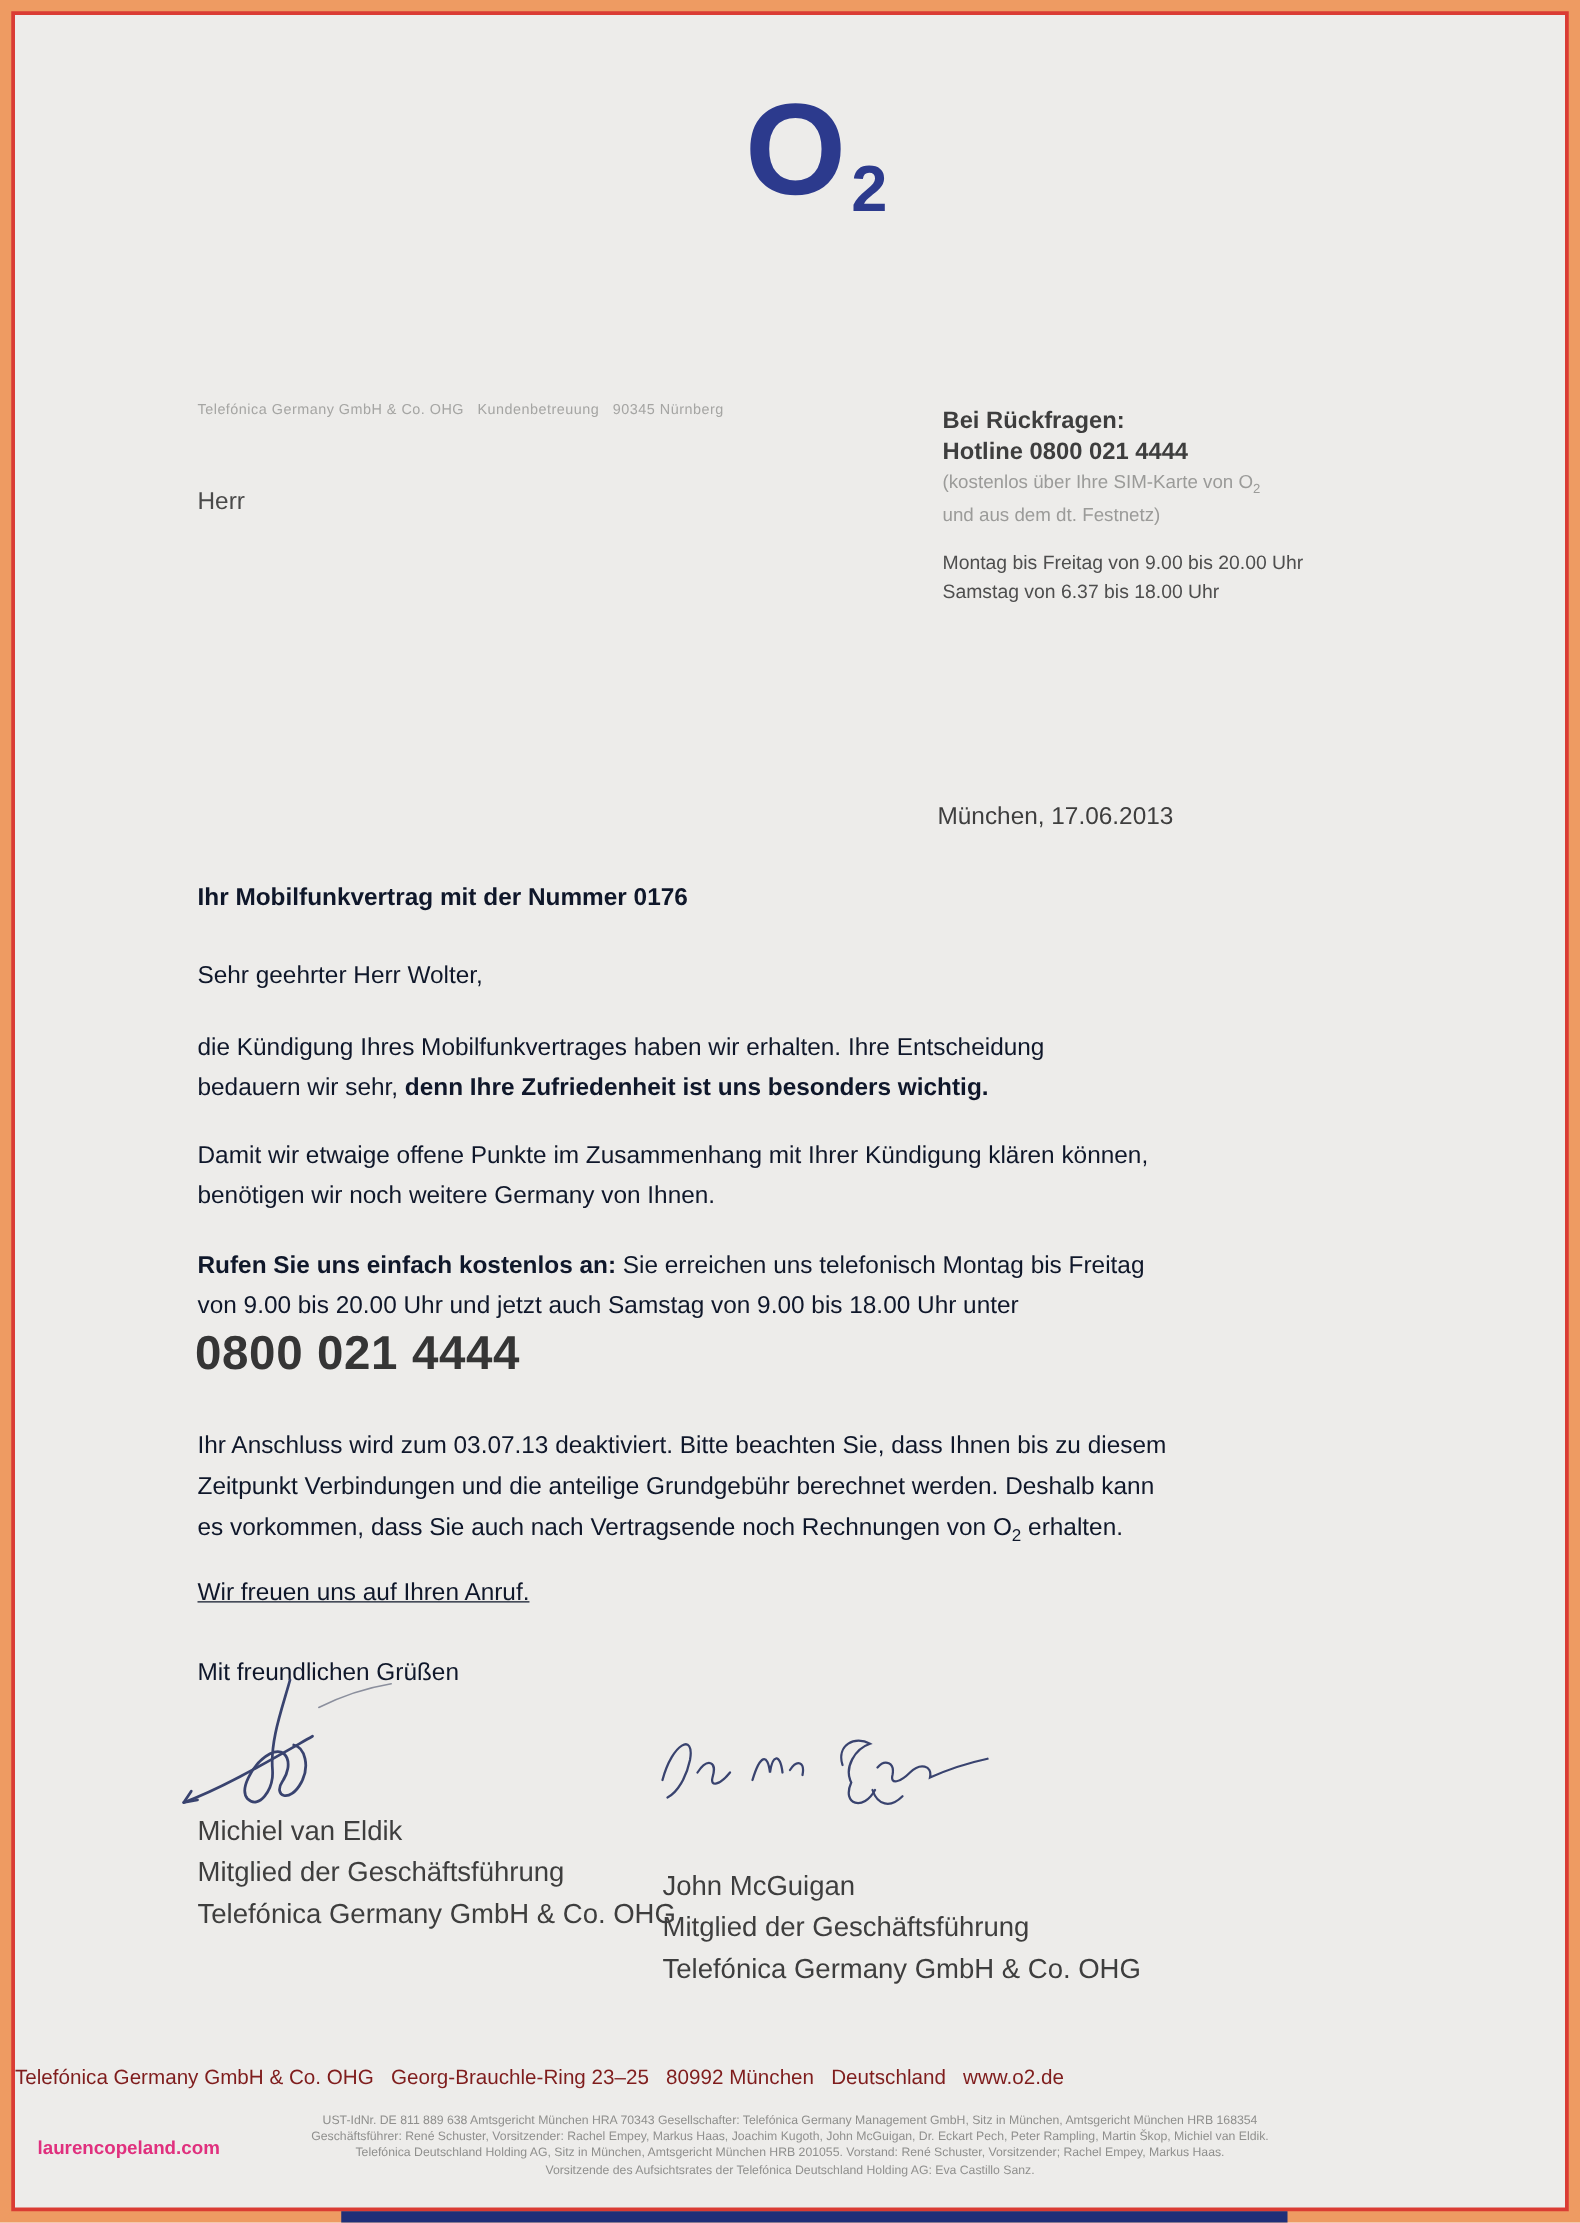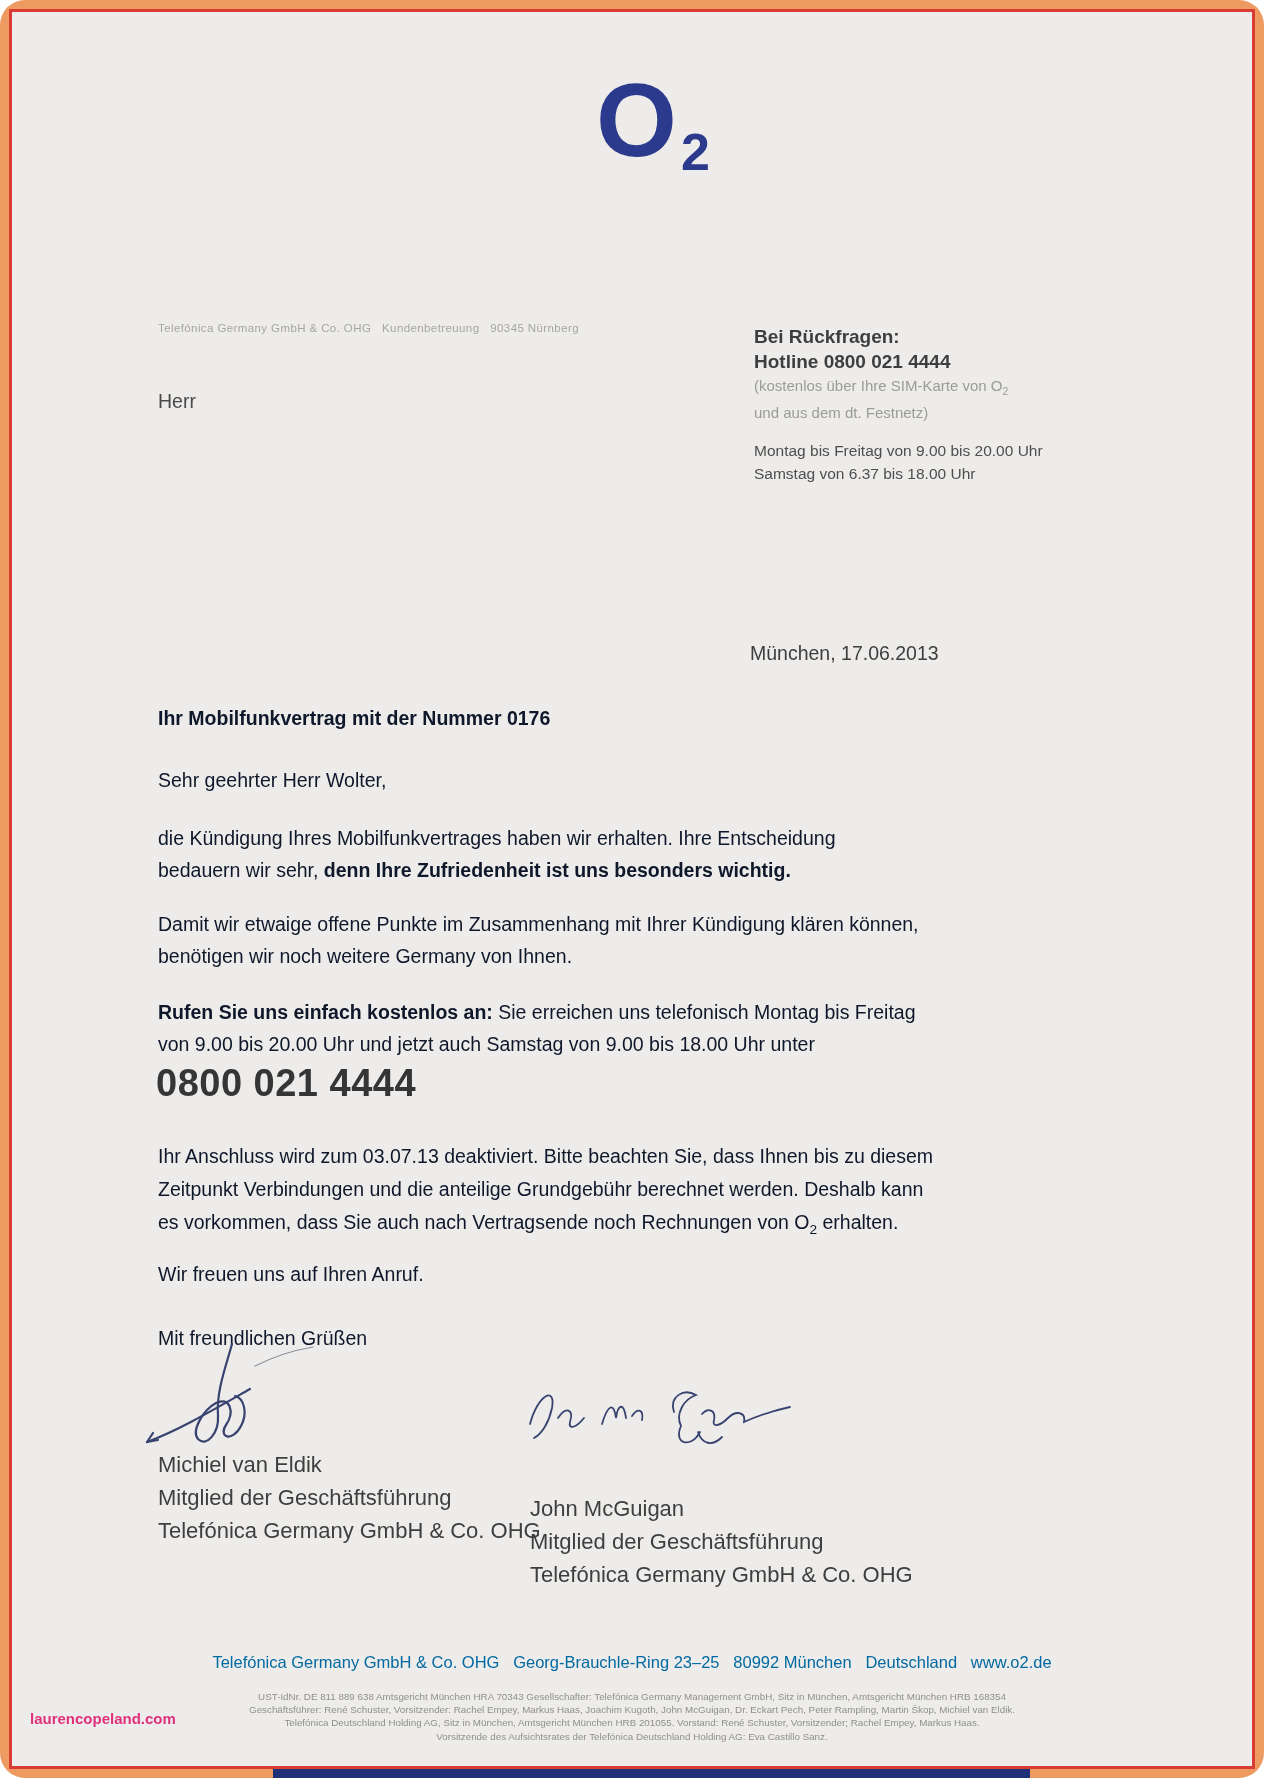--- a/index.html
+++ b/index.html
@@ -1,21 +1,21 @@
 <!DOCTYPE html>
 <html><head>
 <meta charset="utf-8">
 <style>
   html,body{margin:0;padding:0;}
   body{
     width:1264px;height:1778px;position:relative;
     font-family:"Liberation Sans", sans-serif;
     background:#fff;
   }
-  .frame{position:absolute;inset:0;background:#ee9b62;padding:9px;box-sizing:border-box;border-radius:25px;}
+  .frame{position:absolute;inset:0;background:#ee9b62;padding:9px;box-sizing:border-box;}
   .frame-red{width:100%;height:100%;background:#da3c34;padding:3px;box-sizing:border-box;}
   .paper{width:100%;height:100%;background:#edecea;position:relative;overflow:hidden;}
   .abs{position:absolute;}
 
   
   .logo{left:584px;top:56px;color:#2c3a8d;line-height:1;white-space:nowrap;}
   .logo-o{font-size:104px;font-weight:bold;letter-spacing:0;}
   .logo-2{font-size:52px;font-weight:bold;position:relative;top:14px;left:4px;}
 
   
@@ -35,33 +35,33 @@
 
   
   .bodytext{color:#0f172a;font-size:19.5px;line-height:32px;}
   .subject{left:146px;top:690px;font-weight:bold;}
   .salutation{left:146px;top:752px;}
   .p1{left:146px;top:810px;}
   .p2{left:146px;top:896px;}
   .p3{left:146px;top:984px;}
   .phone{left:144px;top:1050px;font-size:38px;font-weight:bold;color:#353535;letter-spacing:.5px;}
   .p4{left:146px;top:1128px;line-height:33px;}
-  .p5{left:146px;top:1246px;}
+  .p5{left:146px;top:1246px;text-decoration:underline;}
   .closing{left:146px;top:1310px;}
   .line{display:block;}
   .b{font-weight:bold;}
 
   
   .sig-svg{overflow:visible;}
   .sigblock{font-size:22px;line-height:33px;color:#3e3e3e;}
   .sigblock-left{left:146px;top:1436px;}
   .sigblock-right{left:518px;top:1480px;}
 
   
-  .footer1{left:0;top:1641px;width:100%;text-align:center;font-size:16.5px;color:#0369a1;white-space:pre;}
+  .footer1{left:0;top:1641px;width:100%;font-size:16.5px;color:#7f1d1d;white-space:pre;}
   .footersmall{left:0;top:1678px;width:100%;text-align:center;font-size:9.8px;line-height:13.2px;color:#8f8f8d;}
   .watermark{left:18px;top:1698px;font-size:15px;font-weight:bold;color:#e0307e;}
 
   .navy-strip{position:absolute;left:273px;bottom:0;width:757px;height:9px;background:#1f2f78;z-index:5;}
 </style>
 </head>
 <body>
 
 <div class="frame">
   <div class="frame-red">

